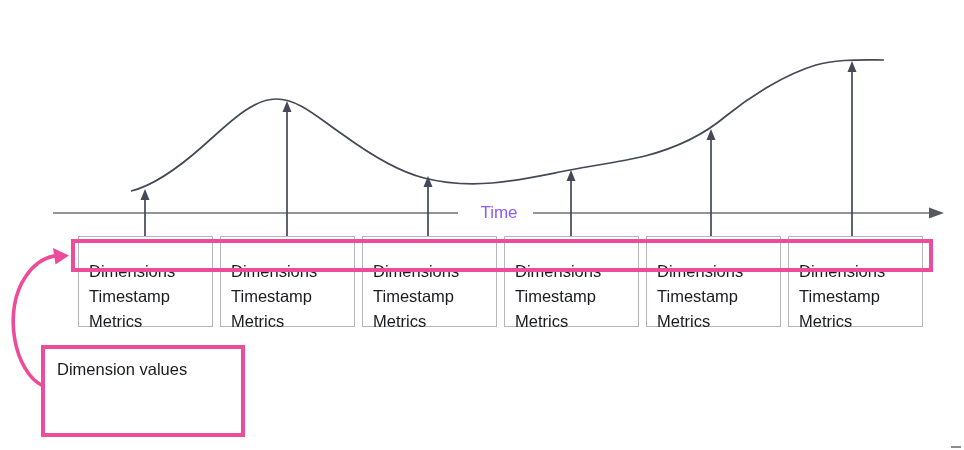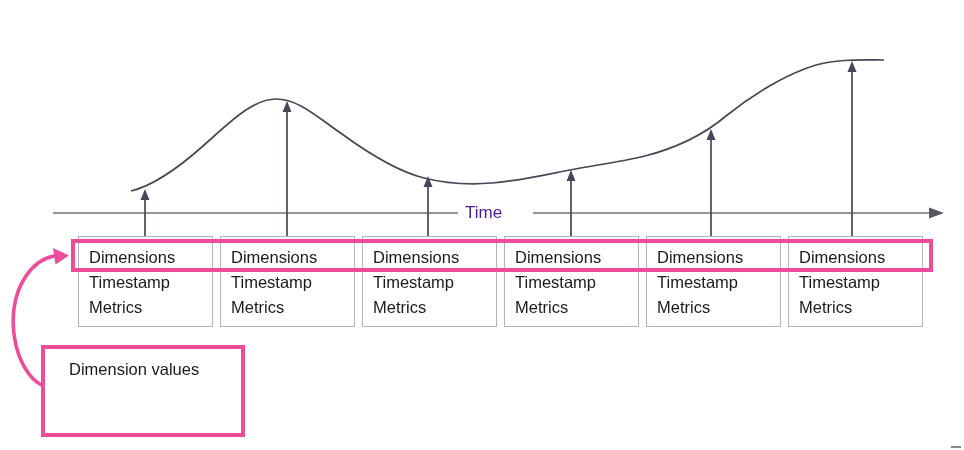--- a/index.html
+++ b/index.html
@@ -8,57 +8,58 @@
     width:964px;height:450px;
     background:#ffffff;
     overflow:hidden;
     font-family:"Liberation Sans","DejaVu Sans",sans-serif;
     color:#1a1b1f;
   }
   svg{position:absolute;left:0;top:0;}
   .time-label{
     position:absolute;
     left:465px;top:203px;width:68px;
+    text-align:center;
     font-size:17px;
-    color:#4c1d95;
+    color:#8b5cf6;
     background:transparent;
   }
   .records-row{
     position:absolute;
     left:78px;top:236px;
     display:flex;
     gap:7px;
   }
   .record-card{
     box-sizing:border-box;
     width:135px;height:91px;
     border:1px solid #b5b6bd;
     background:#ffffff;
-    padding:8px 10px 0 10px;
+    padding:22px 10px 0 10px;
     font-size:16.5px;
     line-height:25px;
     white-space:nowrap;
   }
   .highlight-band{
     position:absolute;
     box-sizing:border-box;
     left:71px;top:239px;
     width:862px;height:33px;
     border:4px solid #ED4C9B;
     background:transparent;
     pointer-events:none;
   }
   .callout{
     position:absolute;
     box-sizing:border-box;
     left:41px;top:345px;
     width:204px;height:92px;
     border:4px solid #ED4C9B;
     background:#ffffff;
-    padding:9px 24px;
+    padding:9px 12px;
     font-size:16.5px;
     line-height:23px;
   }
   .stray-mark{
     position:absolute;
     left:951px;top:446px;
     width:10px;height:2px;
     background:#4a4d57;
     opacity:.65;
   }

